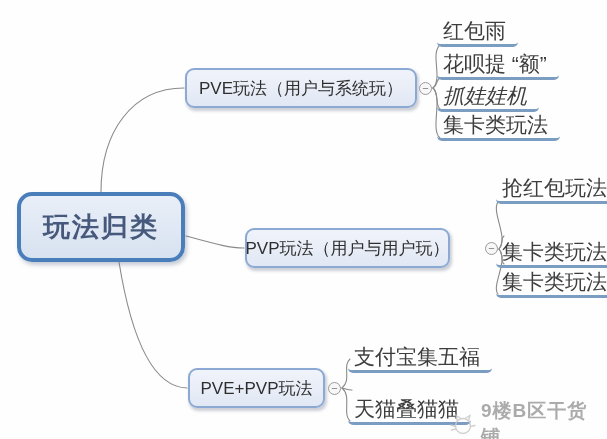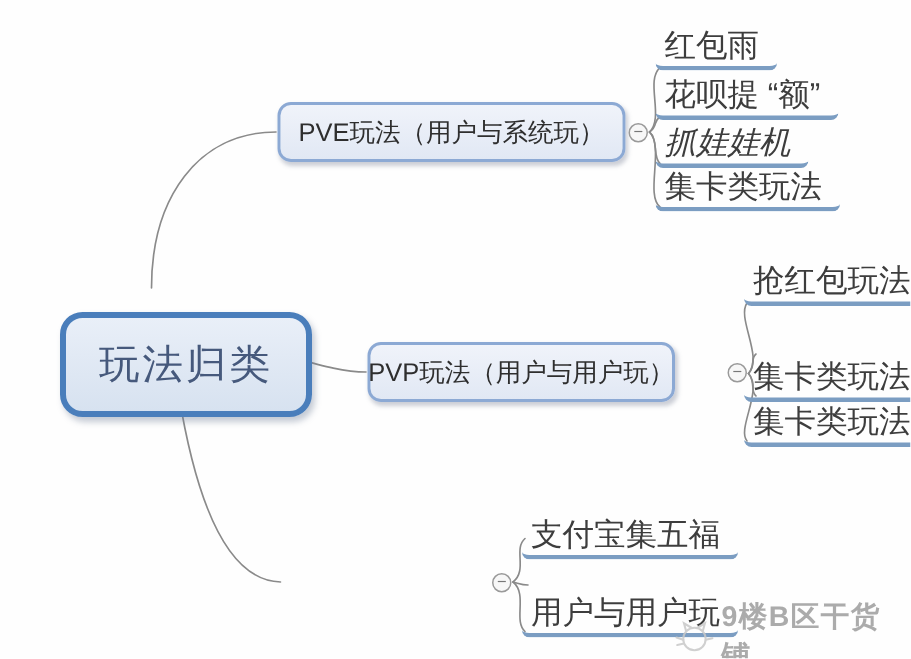--- a/index.html
+++ b/index.html
@@ -7,25 +7,25 @@
     position:relative;width:607px;height:439px;background:#fefefe;overflow:hidden;
     font-family:"Liberation Sans","DejaVu Sans",sans-serif;
   }
   .wires{position:absolute;left:0;top:0;z-index:1;}
   .wire{fill:none;stroke:#8a8a8a;stroke-width:1.1;stroke-linecap:round;}
 
   .node{position:absolute;z-index:2;display:flex;align-items:center;justify-content:center;
         box-sizing:border-box;white-space:nowrap;cursor:default;}
 
   .root-node{
-    left:17px;top:208px;width:168px;height:70px;
+    left:17px;top:192px;width:168px;height:70px;
     background:linear-gradient(180deg,#e9eff8 0%,#d7e2f0 100%);
     border:4px solid #4a7ebb;border-radius:15px;
     box-shadow:2px 3px 4px rgba(110,125,150,.40);
-    color:#46597c;font-size:27px;font-weight:normal;letter-spacing:2px;margin-left:23px;
+    color:#46597c;font-size:27px;font-weight:bold;letter-spacing:2px;
   }
   .branch-node{
     background:linear-gradient(180deg,#f0f3fa 0%,#e1e8f4 100%);
     border:2px solid #8ca9d4;border-radius:9px;
     box-shadow:1.5px 2.5px 3px rgba(120,130,150,.38);
     color:#2e2e2e;font-size:17px;
   }
   .branch-pve{left:185px;top:68px;width:232px;height:40px;}
   .branch-pvp{left:245px;top:228px;width:205px;height:40px;}
   .branch-pvepvp{left:188px;top:368px;width:137px;height:40px;}
@@ -82,33 +82,36 @@
   <div class="node branch-node branch-pve">
     <span>PVE玩法（用户与系统玩）</span>
   </div>
   <div class="toggle toggle-pve">−</div>
 
   <div class="node branch-node branch-pvp">
     <span>PVP玩法（用户与用户玩）</span>
   </div>
   <div class="toggle toggle-pvp">−</div>
 
+  <div class="node branch-node branch-pvepvp">
+    <span>PVE+PVP玩法</span>
+  </div>
   <div class="toggle toggle-pvepvp">−</div>
 
   <div class="leaf" style="left:437px;top:19px;min-width:66px;">红包雨</div>
   <div class="leaf" style="left:437px;top:52px;min-width:103px;text-align:center;">花呗提 “额”</div>
   <div class="leaf" style="left:437px;top:84px;min-width:93px;font-style:italic;">抓娃娃机</div>
   <div class="leaf" style="left:437px;top:113px;min-width:83px;">集卡类玩法</div>
 
   <div class="leaf" style="left:496px;top:176px;min-width:104px;">抢红包玩法</div>
   <div class="leaf" style="left:496px;top:240px;min-width:104px;">集卡类玩法</div>
   <div class="leaf" style="left:496px;top:270px;min-width:104px;">集卡类玩法</div>
 
   <div class="leaf" style="left:348px;top:333px;min-width:104px;margin-top:12px;">支付宝集五福</div>
-  <div class="leaf" style="left:348px;top:397px;min-width:90px;">用户与用户玩</div>
+  <div class="leaf" style="left:348px;top:397px;min-width:90px;">天猫叠猫猫</div>
 
   <div class="watermark">
     <svg class="wm-logo" viewBox="0 0 30 30">
       <g fill="none" stroke="#c9c9c9" stroke-width="1.4" stroke-linecap="round">
         <circle cx="16" cy="17" r="7.5"></circle>
         <path d="M10.5,12 L9,6.5 L14,9.5"></path>
         <path d="M21.5,12 L23,6.5 L18,9.5"></path>
         <path d="M4,16 L8.5,17.5"></path>
         <path d="M4.5,21 L9,20"></path>
         <path d="M23.5,17.5 L28,16.5"></path>

